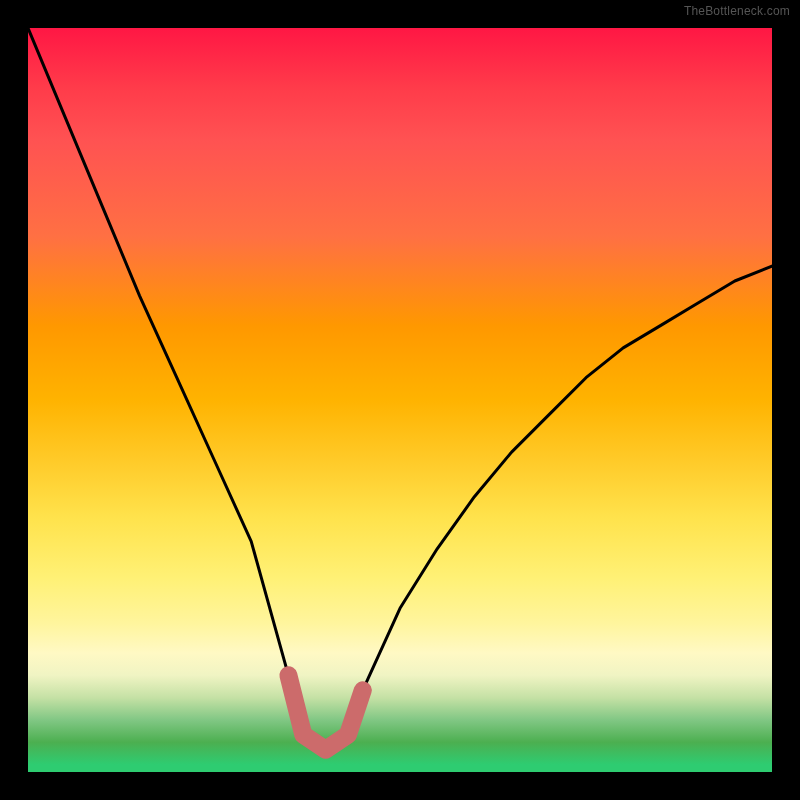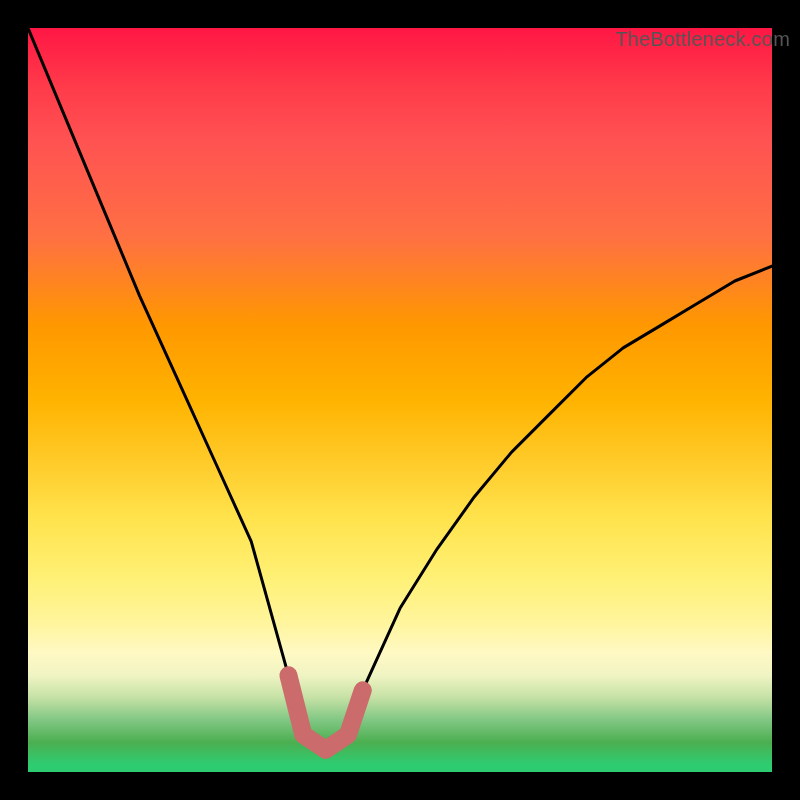--- a/index.html
+++ b/index.html
@@ -44,23 +44,22 @@
       #81c784 93%,
       #4caf50 96%,
       #2ecc71 99%,
       #2ecc71 100%);
   }
   .watermark {
     position: absolute;
     top: 4px;
     right: 10px;
     color: #555;
-    font-size: 20px;
+    font-size: 12px;
     letter-spacing: 0.2px;
-    margin-top: 24px;
   }
   svg.curve {
     position: absolute;
     inset: 0;
   }
 </style>
 </head>
 <body>
 
 <div class="frame">

